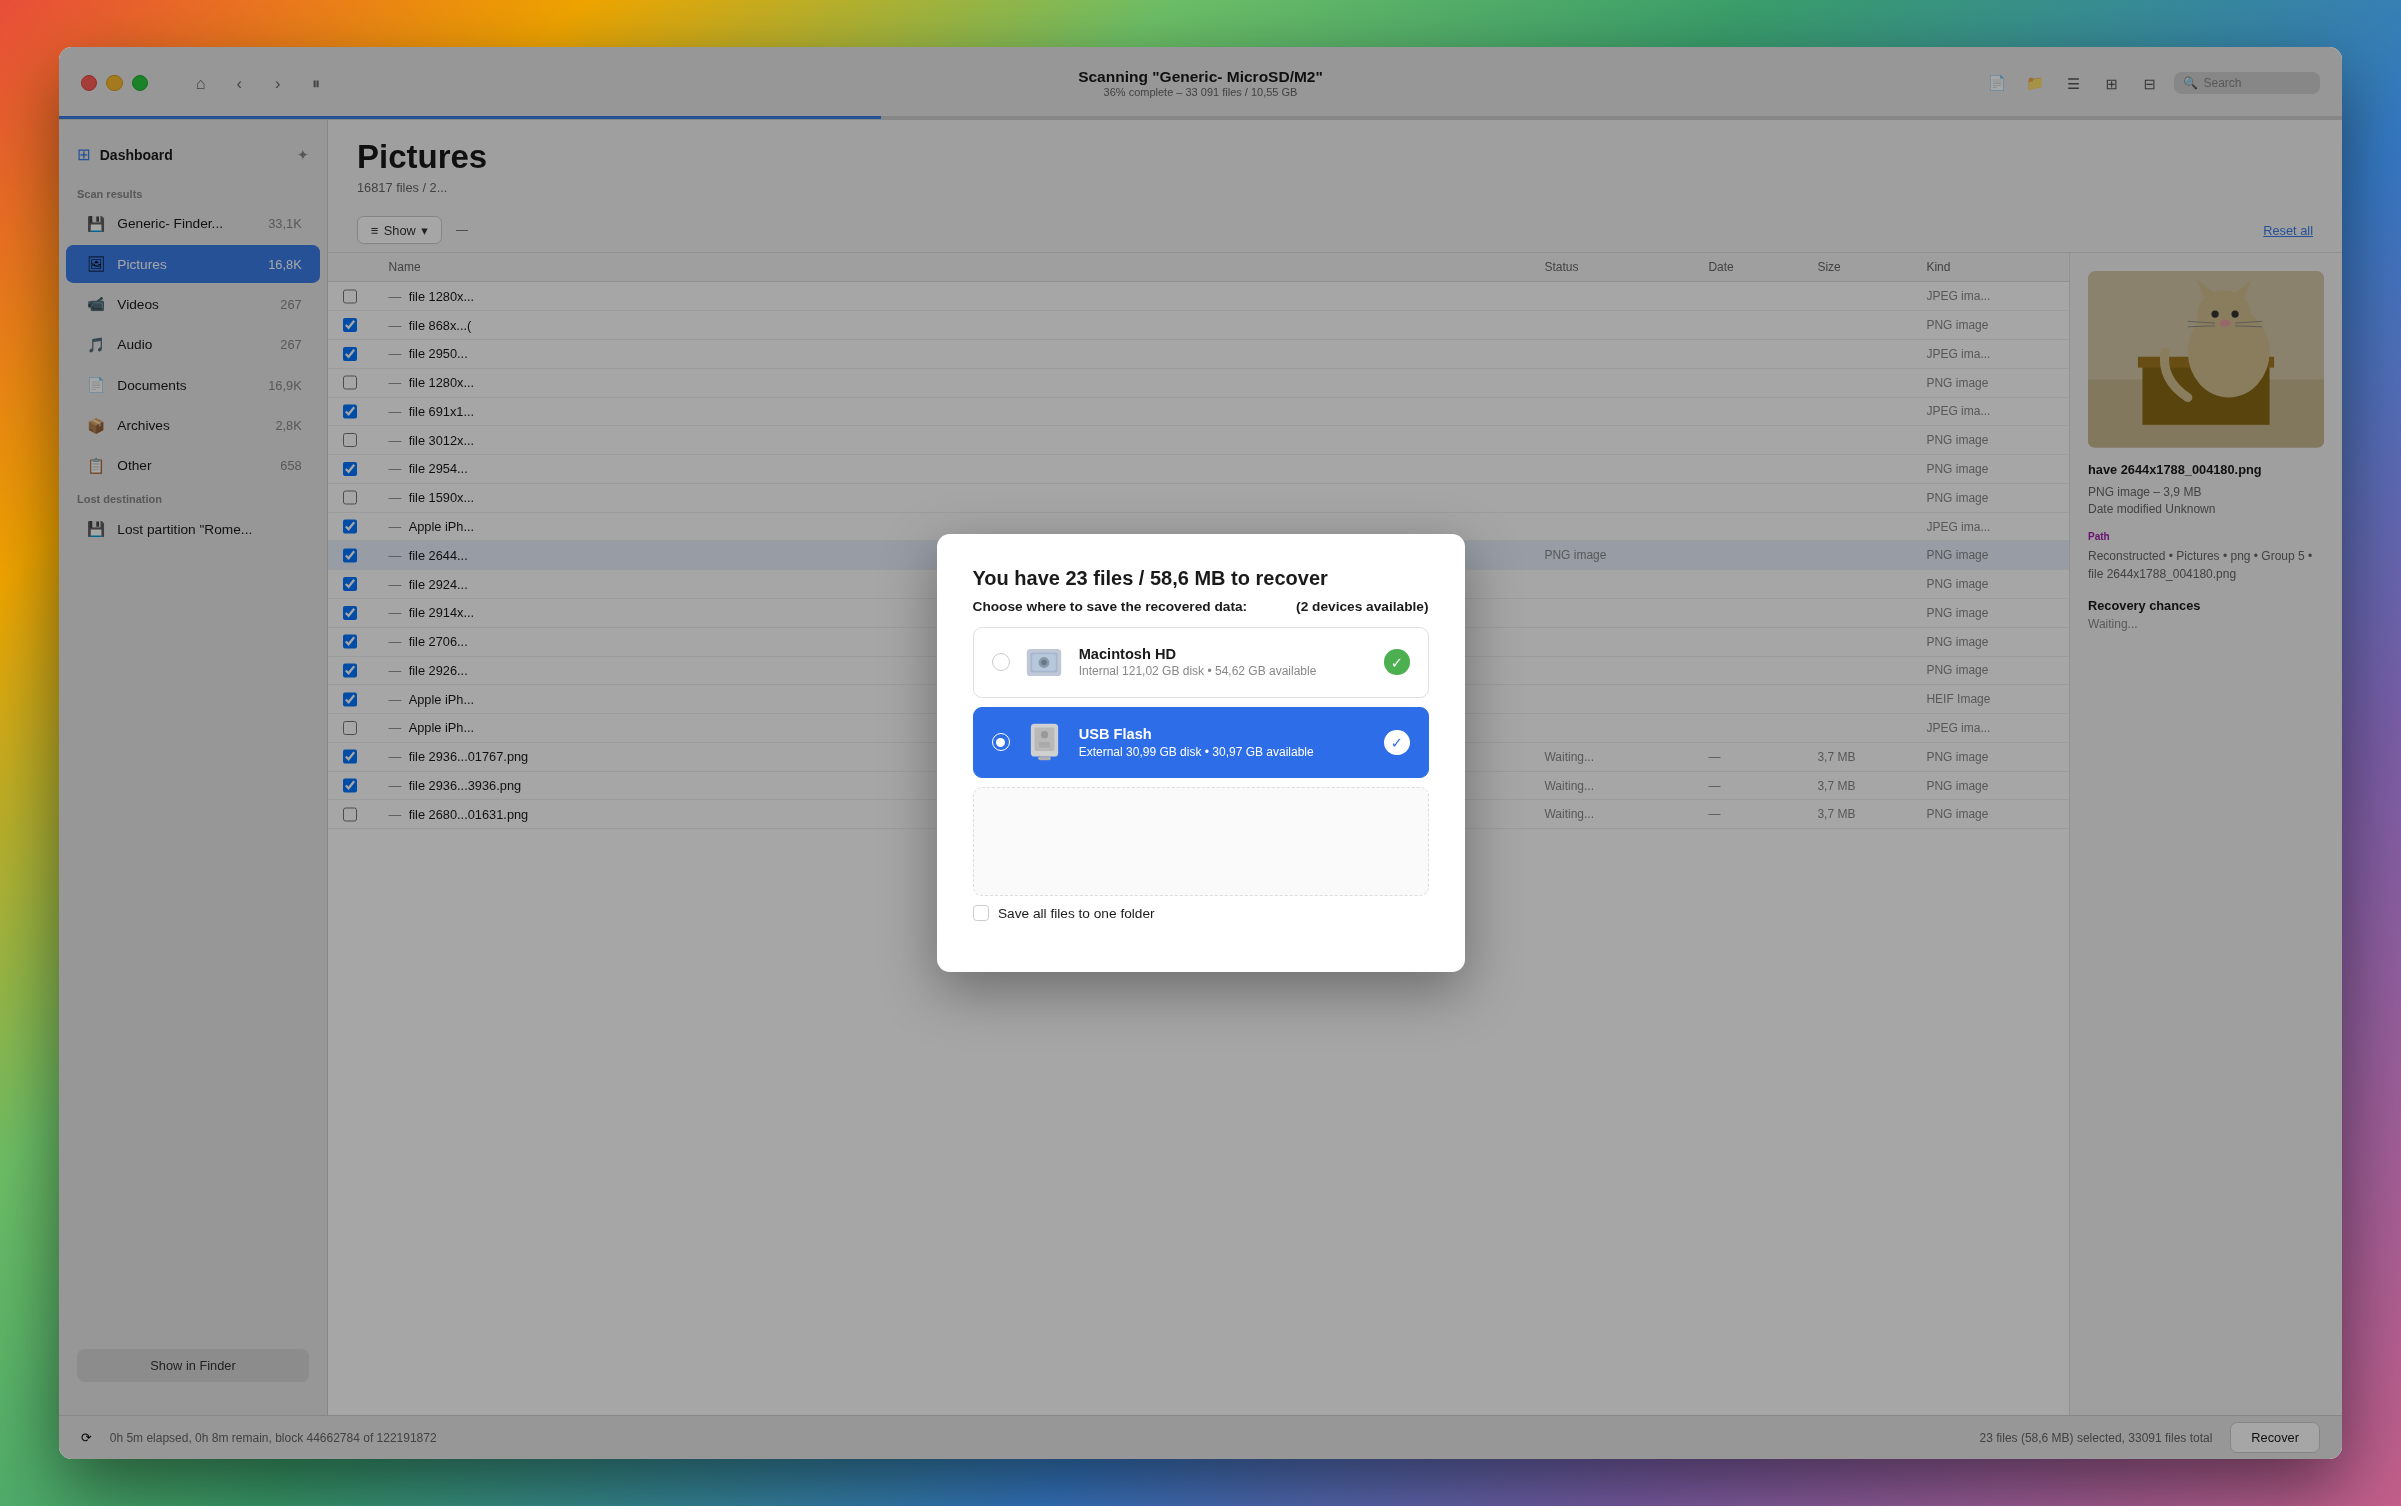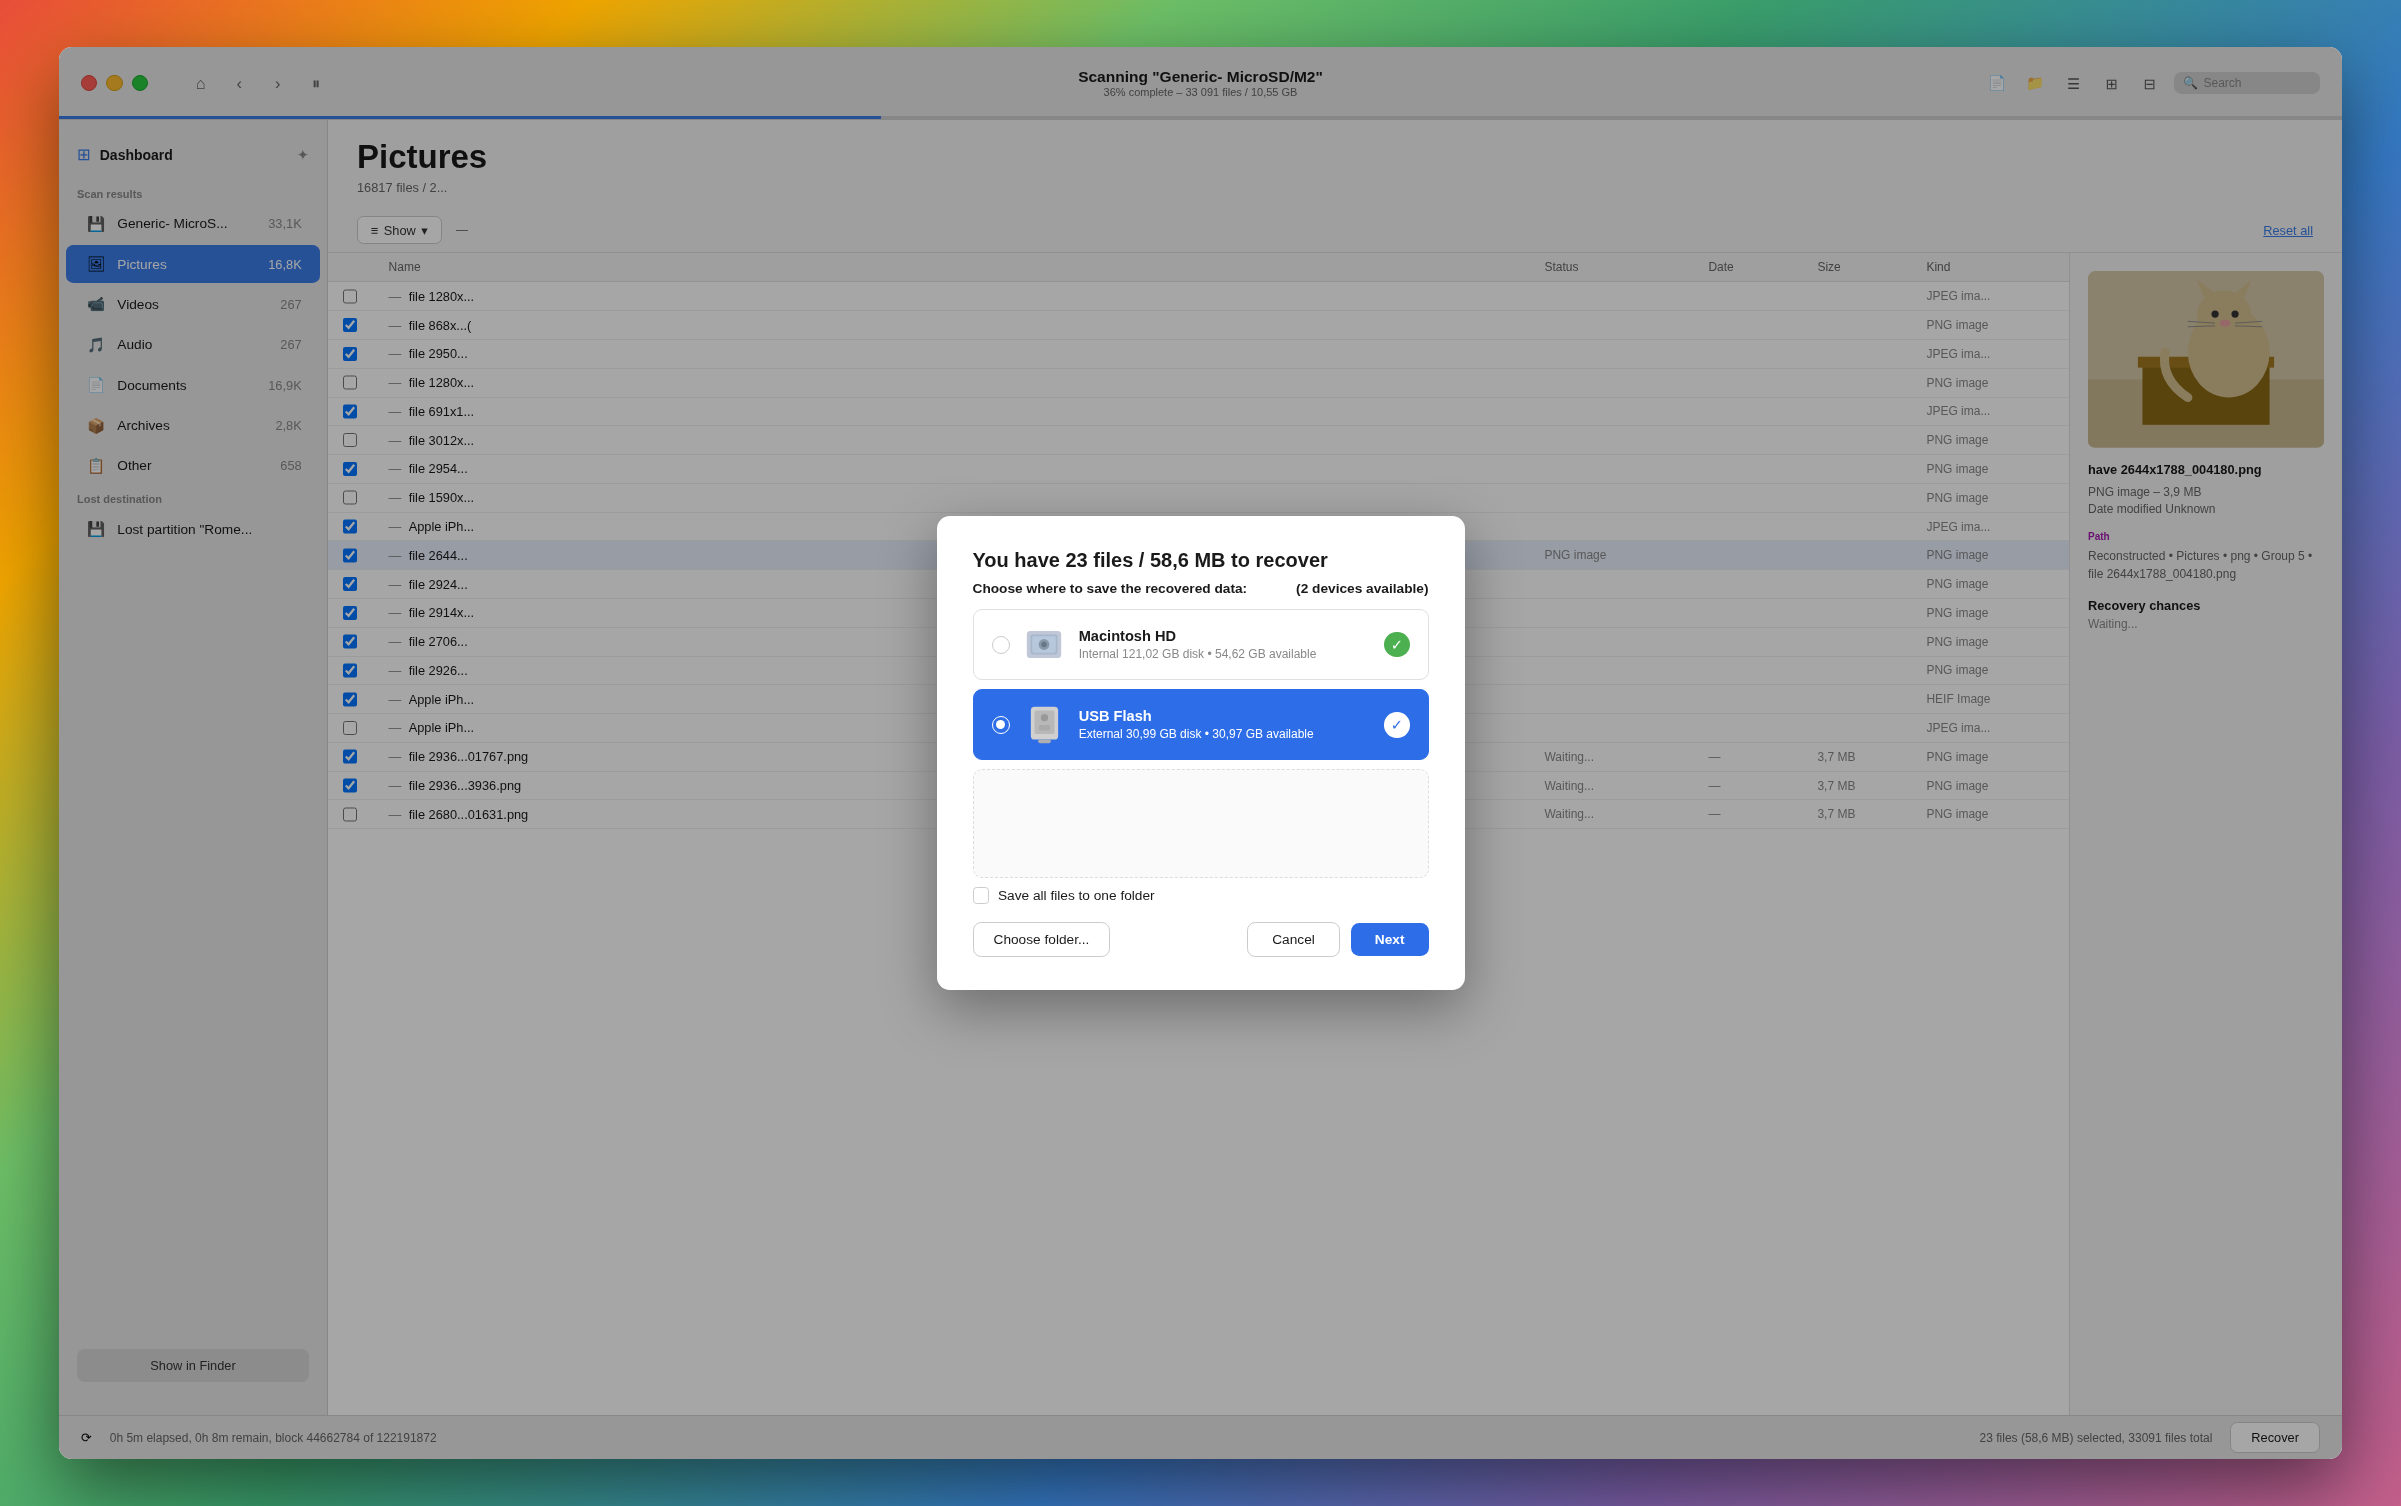--- a/index.html
+++ b/index.html
@@ -701,21 +701,21 @@
     <div class="sidebar">
       <div class="sidebar-dashboard">
         <span class="dashboard-icon">⊞</span>
         <span class="dashboard-label">Dashboard</span>
         <span style="margin-left:auto; font-size:14.6px; color:#888;">✦</span>
       </div>
       <div class="sidebar-section-title">Scan results</div>
 
       <div class="sidebar-item">
         <span class="sidebar-item-icon">💾</span>
-        <span class="sidebar-item-label">Generic- MicroS...</span>
+        <span class="sidebar-item-label">Generic- Finder...</span>
         <span class="sidebar-item-count">33,1K</span>
       </div>
       <div class="sidebar-item active">
         <span class="sidebar-item-icon">🖼</span>
         <span class="sidebar-item-label">Pictures</span>
         <span class="sidebar-item-count">16,8K</span>
       </div>
       <div class="sidebar-item">
         <span class="sidebar-item-icon">📹</span>
         <span class="sidebar-item-label">Videos</span>
@@ -1025,21 +1025,16 @@
         <div class="device-check device-check-blue">✓</div>
       </div>
 
       <div class="empty-device-slots"></div>
 
       <div class="save-all-row">
         <div class="checkbox-square"></div>
         <span class="save-all-label">Save all files to one folder</span>
       </div>
 
-      <div class="modal-actions">
-        <button class="choose-folder-btn">Choose folder...</button>
-        <button class="cancel-btn">Cancel</button>
-        <button class="next-btn">Next</button>
-      </div>
     </div>
   </div>
 </div>
 
 
 </body></html>

